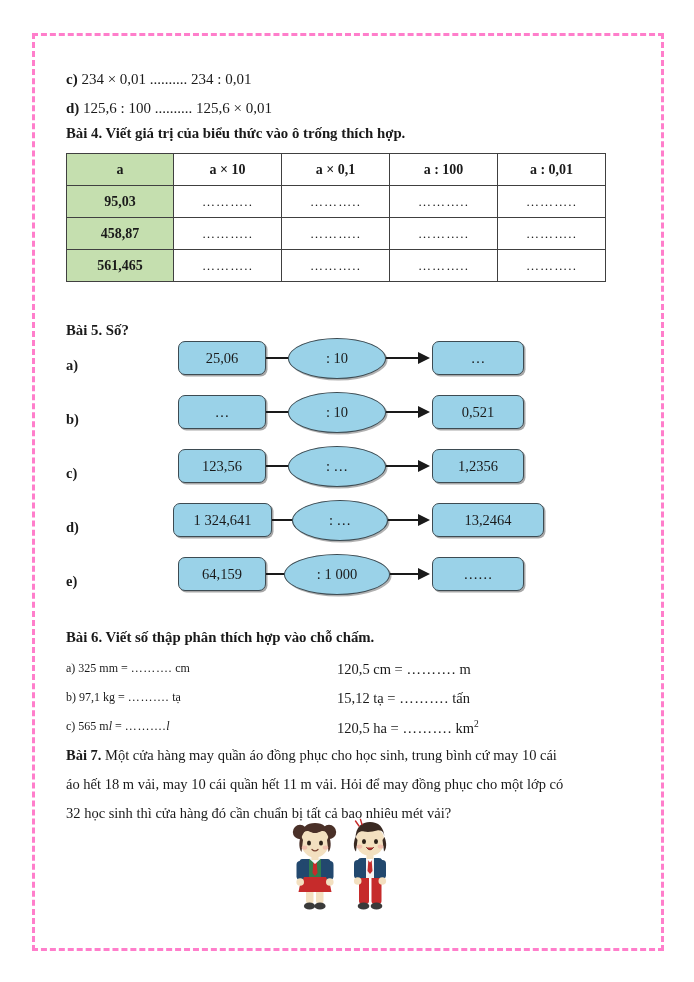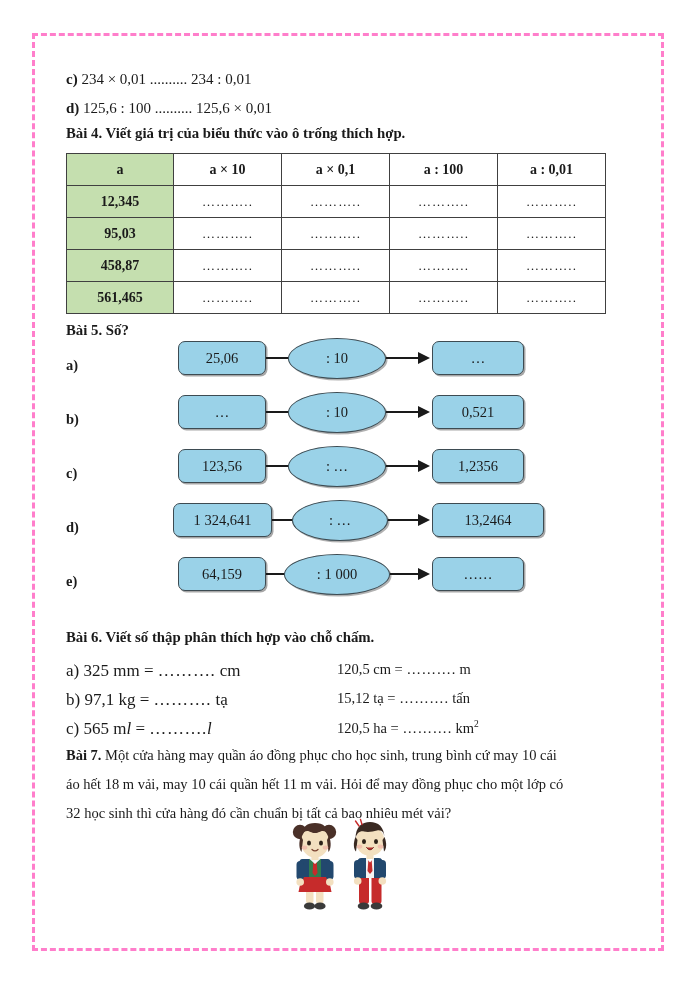--- a/index.html
+++ b/index.html
@@ -150,21 +150,21 @@
     position: absolute;
     top: 10.5px;
     width: 0;
     height: 0;
     border-top: 6.5px solid transparent;
     border-bottom: 6.5px solid transparent;
     border-left: 12px solid #1a1a1a;
   }
 
   
-  .ex-left  { position: absolute; left: 66px;  font-size: 17px; white-space: nowrap; }
+  .ex-left  { position: absolute; left: 66px;  font-size: 12px; white-space: nowrap; }
   .ex-right { position: absolute; left: 337px; font-size: 14.5px; white-space: nowrap; }
   .dots { letter-spacing: 0.6px; }
   sup.sq { font-size: 9.5px; vertical-align: super; }
 
   
   #b7-lines .line { font-size: 14.5px; }
 
   
   #kids {
     position: absolute;
@@ -197,27 +197,20 @@
       <tr>
         <th class="hdr-a">a</th>
         <th class="hdr-op">a × 10</th>
         <th class="hdr-op">a × 0,1</th>
         <th class="hdr-op">a : 100</th>
         <th class="hdr-op">a : 0,01</th>
       </tr>
     </thead>
     <tbody>
       <tr>
-        <td class="cell-a">12,345</td>
-        <td class="cell-dots">………..</td>
-        <td class="cell-dots">………..</td>
-        <td class="cell-dots">………..</td>
-        <td class="cell-dots">………..</td>
-      </tr>
-      <tr>
         <td class="cell-a">95,03</td>
         <td class="cell-dots">………..</td>
         <td class="cell-dots">………..</td>
         <td class="cell-dots">………..</td>
         <td class="cell-dots">………..</td>
       </tr>
       <tr>
         <td class="cell-a">458,87</td>
         <td class="cell-dots">………..</td>
         <td class="cell-dots">………..</td>

